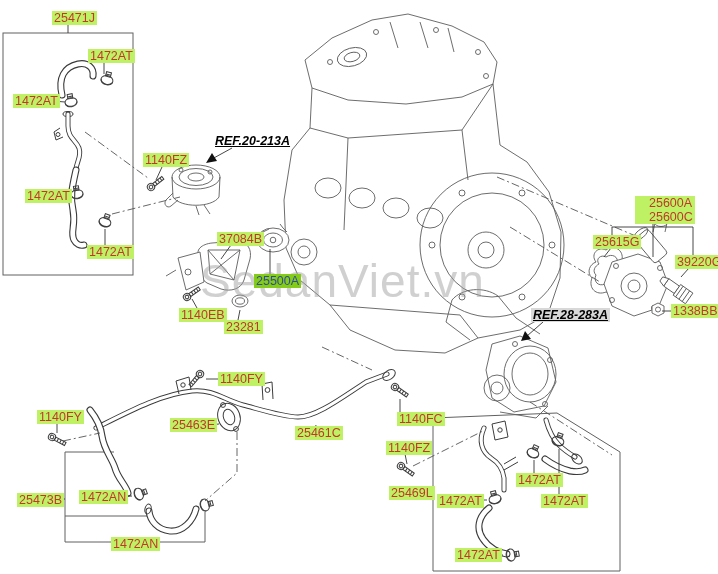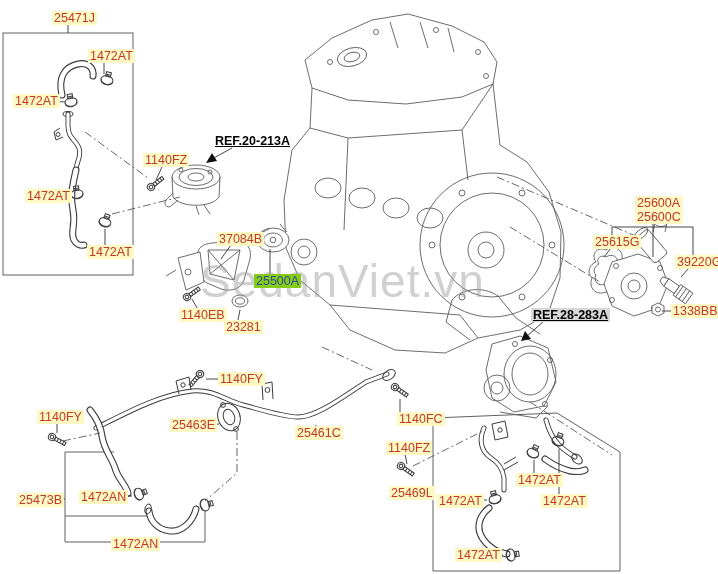--- a/index.html
+++ b/index.html
@@ -11,25 +11,25 @@
   .engf{stroke:#5c5c5c;stroke-width:0.9;fill:#ffffff;}
   .box{stroke:#606060;stroke-width:1;fill:none;}
   .ld{stroke:#333;stroke-width:0.9;fill:none;}
   .dd{stroke:#555;stroke-width:0.9;fill:none;stroke-dasharray:8 3 2 3;}
   .hout{stroke:#3a3a3a;stroke-width:7;fill:none;stroke-linecap:round;}
   .hin{stroke:#fff;stroke-width:4.8;fill:none;stroke-linecap:round;}
   .pout{stroke:#3a3a3a;stroke-width:5;fill:none;stroke-linecap:round;}
   .pin{stroke:#fff;stroke-width:3.2;fill:none;stroke-linecap:round;}
   .arrow{fill:#111;stroke:none;}
   .lbl{position:absolute;font-size:12.5px;line-height:14px;padding:0 2px;
-       background:#fef9c3;color:#c0392b;white-space:nowrap;cursor:pointer;}
+       background:#bef264;color:#c0392b;white-space:nowrap;cursor:pointer;}
   .lbl.hl{background:#84cc16;color:#2f4d9e;}
-  .lbl.two span{display:block;}
+  .lbl.two span{display:block;margin-left:12px;}
   .ref{position:absolute;font-size:12.5px;line-height:14px;font-weight:700;color:#000;
-       text-decoration:underline;white-space:nowrap;cursor:pointer;padding:0 2px;}
+       text-decoration:underline;white-space:nowrap;cursor:pointer;padding:0 2px;font-style:italic;}
   .ref.gray{background:#d8d8d8;}
   #watermark{position:absolute;left:200px;top:254px;font-size:46px;letter-spacing:1px;
        color:#9f9f9f;opacity:0.48;white-space:nowrap;pointer-events:none;}
 </style>
 </head>
 <body>
 
 <div id="stage">
 
 <svg id="art" width="718" height="574" viewBox="0 0 718 574">

